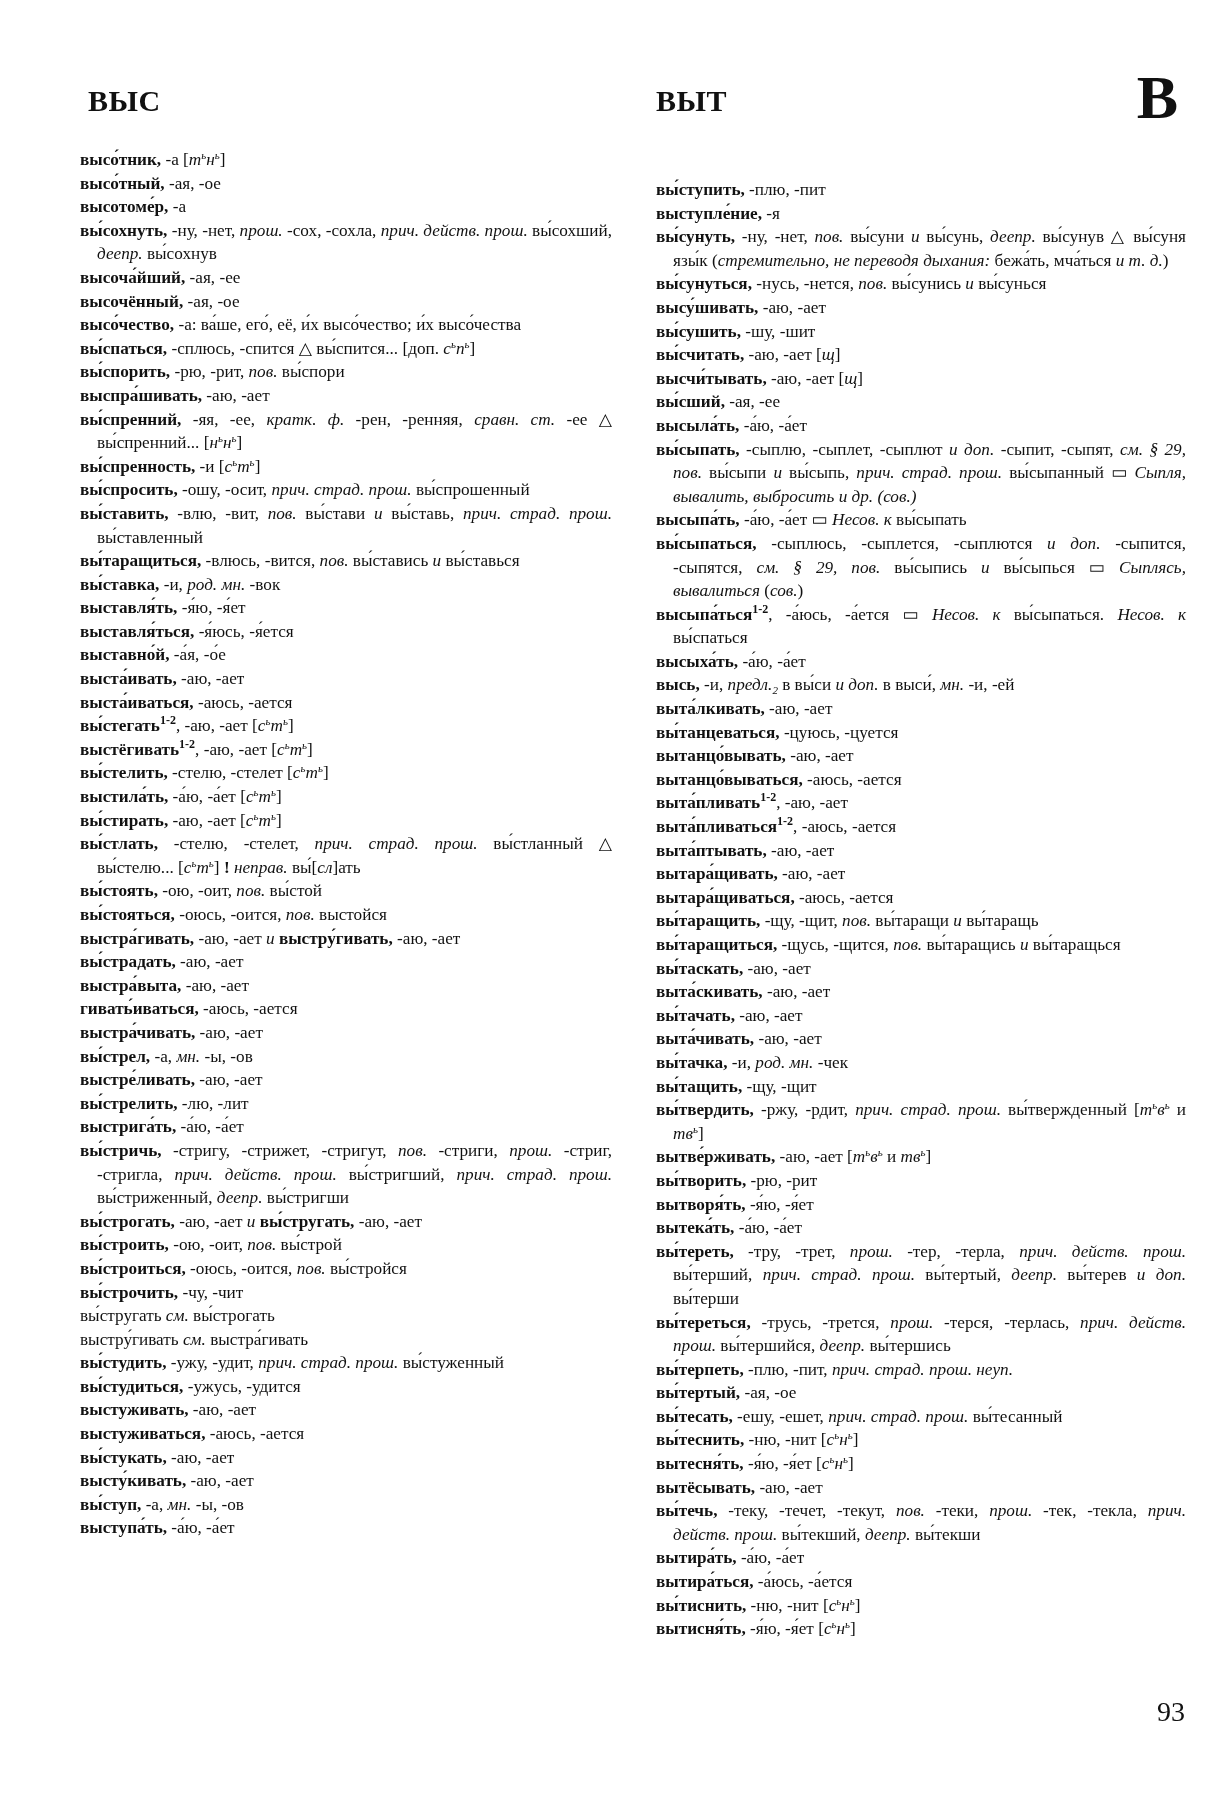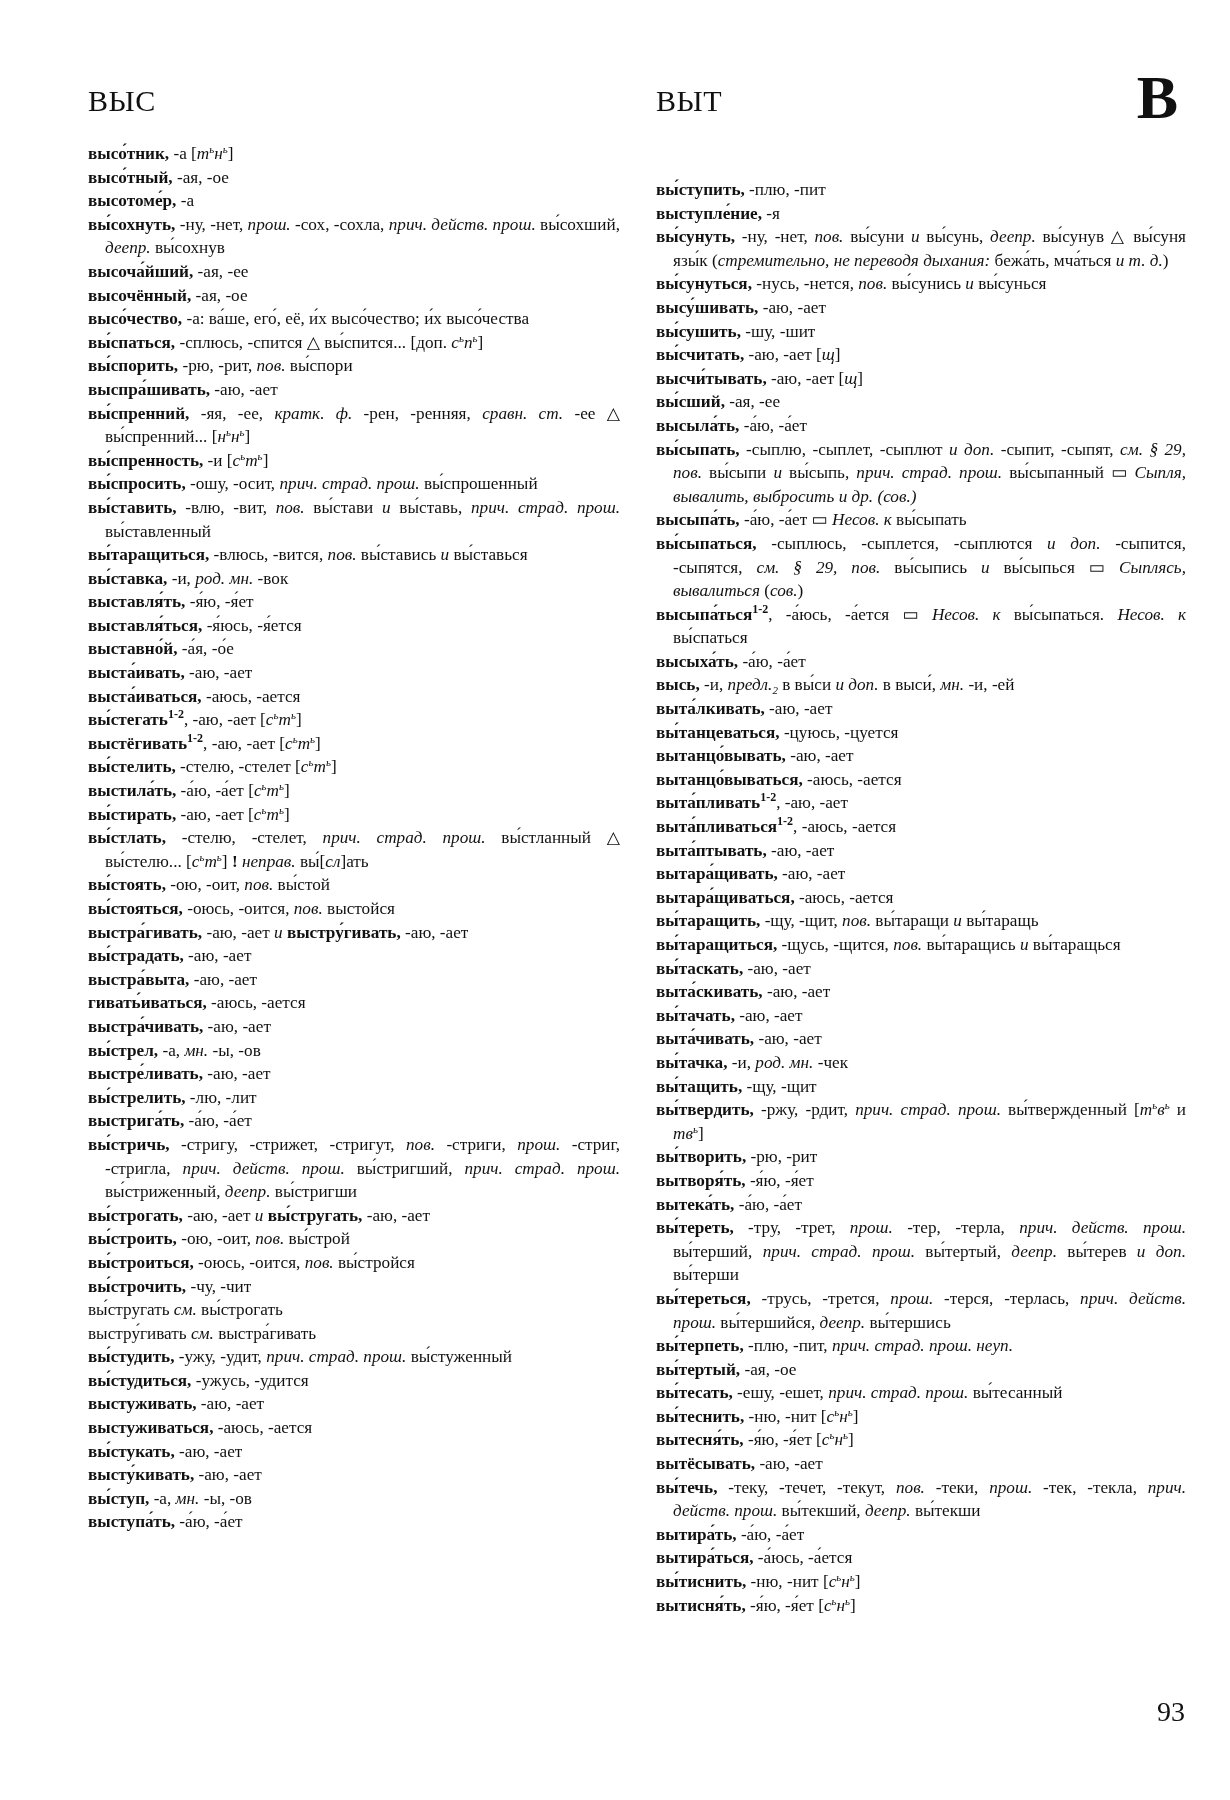--- a/index.html
+++ b/index.html
@@ -1,25 +1,25 @@
 <!DOCTYPE html>
 <html><head>
 <meta charset="utf-8">
 <style>
   html, body { margin: 0; padding: 0; background: #ffffff; }
   body { width: 1230px; height: 1800px; position: relative; overflow: hidden;
          font-family: "Liberation Serif", serif; color: #111; }
   .page { position: absolute; left: 0; top: 0; width: 1230px; height: 1800px; }
-  .running-head { position: absolute; top: 84px; font-weight: normal; font-size: 30px;
+  .running-head { position: absolute; top: 84px; font-weight: bold; font-size: 30px;
                   letter-spacing: 0.5px; }
   .rh-left { left: 88px; }
   .rh-right { left: 656px; }
   .letter-mark { position: absolute; top: 62px; right: 52px; font-weight: bold; font-size: 62px; }
   .column { position: absolute; top: 142px; font-size: 17.2px; line-height: 23.6px; }
-  .col-left { left: 88px; width: 532px; }
+  .col-left { left: 80px; width: 532px; margin-top: 6px; }
   .col-right { left: 656px; width: 530px; margin-top: 36px; }
   .entry { text-align: justify; padding-left: 17px; text-indent: -17px; margin: 0; }
   .seg-b { font-weight: bold; font-family: "Liberation Serif", serif; }
   .seg-r { font-weight: normal; }
   .seg-i { font-style: italic; }
   .seg-sup { font-weight: bold; font-size: 12px; vertical-align: 7px; line-height: 0; }
   .seg-isup { font-style: italic; font-size: 11px; vertical-align: 6px; line-height: 0; }
   .seg-sub { font-style: italic; font-size: 11px; vertical-align: -4px; line-height: 0; }
   .page-number { position: absolute; left: 1157px; top: 1696px; font-size: 28px; }
 </style>
@@ -114,20 +114,21 @@
       <p class="entry"><span class="seg-b">вытара́щиваться,</span><span class="seg-r"> -аюсь, -ается</span></p>
       <p class="entry"><span class="seg-b">вы́таращить,</span><span class="seg-r"> -щу, -щит, </span><span class="seg-i">пов.</span><span class="seg-r"> вы́таращи </span><span class="seg-i">и</span><span class="seg-r"> вы́таращь</span></p>
       <p class="entry"><span class="seg-b">вы́таращиться,</span><span class="seg-r"> -щусь, -щится, </span><span class="seg-i">пов.</span><span class="seg-r"> вы́таращись </span><span class="seg-i">и</span><span class="seg-r"> вы́таращься</span></p>
       <p class="entry"><span class="seg-b">вы́таскать,</span><span class="seg-r"> -аю, -ает</span></p>
       <p class="entry"><span class="seg-b">выта́скивать,</span><span class="seg-r"> -аю, -ает</span></p>
       <p class="entry"><span class="seg-b">вы́тачать,</span><span class="seg-r"> -аю, -ает</span></p>
       <p class="entry"><span class="seg-b">выта́чивать,</span><span class="seg-r"> -аю, -ает</span></p>
       <p class="entry"><span class="seg-b">вы́тачка,</span><span class="seg-r"> -и, </span><span class="seg-i">род. мн.</span><span class="seg-r"> -чек</span></p>
       <p class="entry"><span class="seg-b">вы́тащить,</span><span class="seg-r"> -щу, -щит</span></p>
       <p class="entry"><span class="seg-b">вы́твердить,</span><span class="seg-r"> -ржу, -рдит, </span><span class="seg-i">прич. страд. прош.</span><span class="seg-r"> вы́твержденный [</span><span class="seg-i">т</span><span class="seg-isup">ь</span><span class="seg-i">в</span><span class="seg-isup">ь</span><span class="seg-r"> и </span><span class="seg-i">тв</span><span class="seg-isup">ь</span><span class="seg-r">]</span></p>
+      <p class="entry"><span class="seg-b">вытве́рживать,</span><span class="seg-r"> -аю, -ает [</span><span class="seg-i">т</span><span class="seg-isup">ь</span><span class="seg-i">в</span><span class="seg-isup">ь</span><span class="seg-r"> и </span><span class="seg-i">тв</span><span class="seg-isup">ь</span><span class="seg-r">]</span></p>
       <p class="entry"><span class="seg-b">вы́творить,</span><span class="seg-r"> -рю, -рит</span></p>
       <p class="entry"><span class="seg-b">вытворя́ть,</span><span class="seg-r"> -я́ю, -я́ет</span></p>
       <p class="entry"><span class="seg-b">вытека́ть,</span><span class="seg-r"> -а́ю, -а́ет</span></p>
       <p class="entry"><span class="seg-b">вы́тереть,</span><span class="seg-r"> -тру, -трет, </span><span class="seg-i">прош.</span><span class="seg-r"> -тер, -терла, </span><span class="seg-i">прич. действ. прош.</span><span class="seg-r"> вы́терший, </span><span class="seg-i">прич. страд. прош.</span><span class="seg-r"> вы́тертый, </span><span class="seg-i">деепр.</span><span class="seg-r"> вы́терев </span><span class="seg-i">и доп.</span><span class="seg-r"> вы́терши</span></p>
       <p class="entry"><span class="seg-b">вы́тереться,</span><span class="seg-r"> -трусь, -трется, </span><span class="seg-i">прош.</span><span class="seg-r"> -терся, -терлась, </span><span class="seg-i">прич. действ. прош.</span><span class="seg-r"> вы́тершийся, </span><span class="seg-i">деепр.</span><span class="seg-r"> вы́тершись</span></p>
       <p class="entry"><span class="seg-b">вы́терпеть,</span><span class="seg-r"> -плю, -пит, </span><span class="seg-i">прич. страд. прош. неуп.</span></p>
       <p class="entry"><span class="seg-b">вы́тертый,</span><span class="seg-r"> -ая, -ое</span></p>
       <p class="entry"><span class="seg-b">вы́тесать,</span><span class="seg-r"> -ешу, -ешет, </span><span class="seg-i">прич. страд. прош.</span><span class="seg-r"> вы́тесанный</span></p>
       <p class="entry"><span class="seg-b">вы́теснить,</span><span class="seg-r"> -ню, -нит [</span><span class="seg-i">с</span><span class="seg-isup">ь</span><span class="seg-i">н</span><span class="seg-isup">ь</span><span class="seg-r">]</span></p>
       <p class="entry"><span class="seg-b">вытесня́ть,</span><span class="seg-r"> -я́ю, -я́ет [</span><span class="seg-i">с</span><span class="seg-isup">ь</span><span class="seg-i">н</span><span class="seg-isup">ь</span><span class="seg-r">]</span></p>

